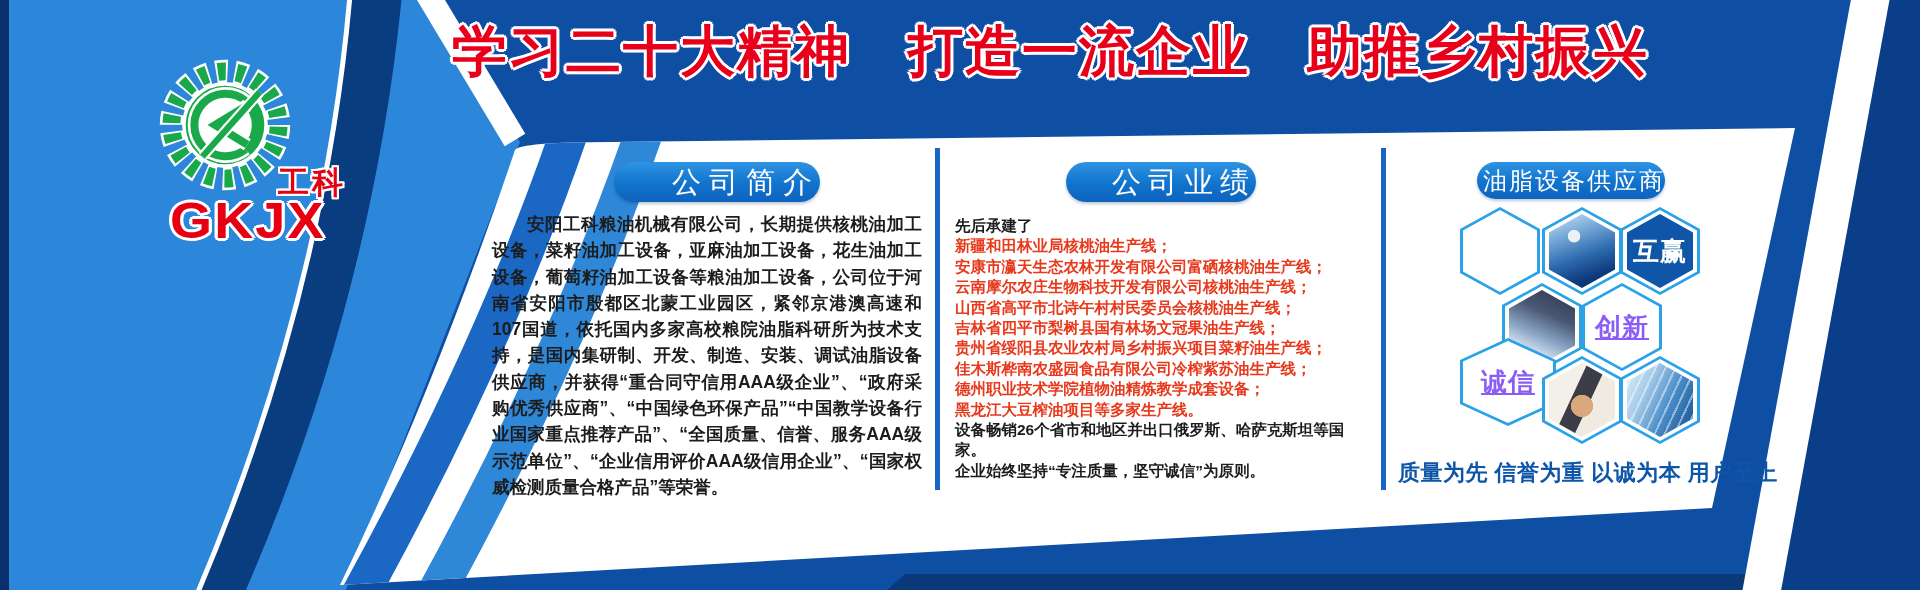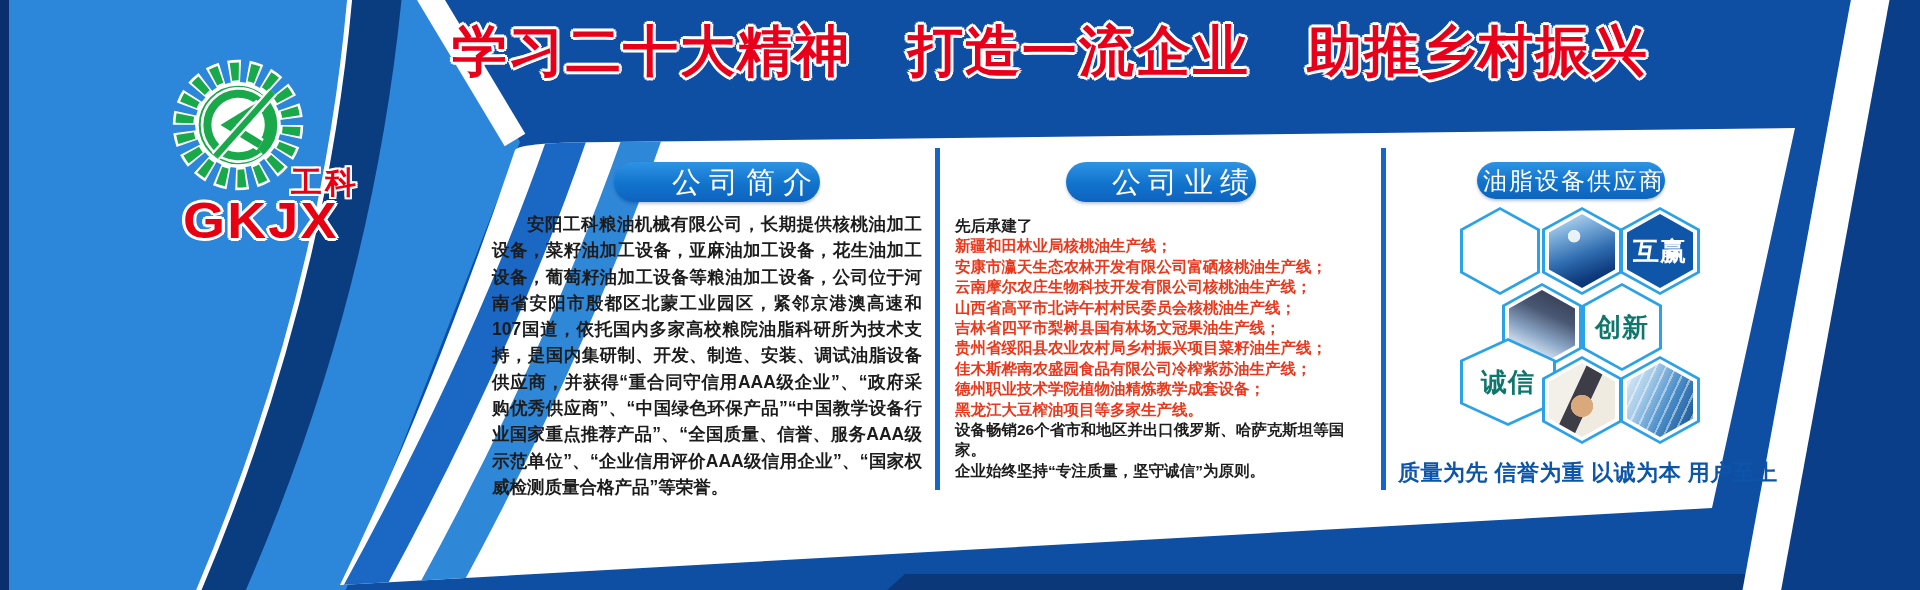--- a/index.html
+++ b/index.html
@@ -1,21 +1,21 @@
 <!DOCTYPE html>
 <html><head>
 <meta charset="utf-8">
 <style>
   html,body{margin:0;padding:0;background:#222;}
   .stage{position:relative;width:1920px;height:590px;overflow:hidden;
          font-family:"Liberation Sans",sans-serif;background:#2C86D9;}
   .stage svg.bg{position:absolute;left:0;top:0;}
 
   
-  .logo{position:absolute;left:143px;top:50px;width:260px;height:210px;text-align:right;}
+  .logo{position:absolute;left:130px;top:50px;width:260px;height:210px;text-align:right;}
   .logo .gear{position:absolute;left:28px;top:8px;}
   .logo .cn{position:absolute;left:148px;top:112px;font-size:31px;font-weight:900;color:#E60012;
     letter-spacing:3px;
     text-shadow:2px 0 #fff,-2px 0 #fff,0 2px #fff,0 -2px #fff,2px 2px #fff,-2px 2px #fff,2px -2px #fff,-2px -2px #fff;}
   .logo .en{position:absolute;left:40px;top:142px;font-size:50px;font-weight:900;color:#E60012;
     letter-spacing:2px;transform:scaleX(1.08);transform-origin:left;
     text-shadow:3px 0 #fff,-3px 0 #fff,0 3px #fff,0 -3px #fff,2px 2px #fff,-2px 2px #fff,2px -2px #fff,-2px -2px #fff;}
 
   
   .headline{position:absolute;left:452px;top:16px;width:1160px;height:70px;line-height:70px;
@@ -44,21 +44,21 @@
   
   .hex{position:absolute;width:80px;height:88px;
     clip-path:polygon(50% 0,100% 25%,100% 75%,50% 100%,0 75%,0 25%);}
   .hex .mid{position:absolute;inset:3px;background:#fff;
     clip-path:polygon(50% 0,100% 25%,100% 75%,50% 100%,0 75%,0 25%);}
   .hex .core{position:absolute;inset:7px;display:flex;align-items:center;justify-content:center;
     clip-path:polygon(50% 0,100% 25%,100% 75%,50% 100%,0 75%,0 25%);
     font-size:26px;font-weight:900;letter-spacing:1px;}
   .hex{background:#2BA2E8;}
   .hex.solid .core{background:#0F55A8;color:#fff;}
-  .hex.outline .core{background:#fff;color:#0f766e;}
+  .hex.outline .core{background:#fff;color:#8b5cf6;text-decoration:underline;}
   .hex.ph-carrier .core{background:
      radial-gradient(circle at 38% 30%,rgba(255,255,255,.85) 0 9%,rgba(255,255,255,0) 10%),
      linear-gradient(160deg,#cfe4f5 0%,#7fb0dc 25%,#2f6cb0 55%,#0d3a7c 80%,#082a60 100%);}
   .hex.ph-success .core{background:
      linear-gradient(205deg,#2e3448 0%,#4a5874 35%,#8ba6c6 60%,#dce7f2 80%,#f4f8fb 100%);}
   .hex.ph-handshake .core{background:
      radial-gradient(circle at 50% 58%,#d9a97c 0 20%,rgba(0,0,0,0) 21%),
      linear-gradient(115deg,#f3f0e9 0 38%,#3d3d48 39% 58%,#efebe1 59% 100%);}
   .hex.ph-buildings .core{background:
      repeating-linear-gradient(115deg,rgba(255,255,255,.45) 0 2px,rgba(255,255,255,0) 2px 9px),

